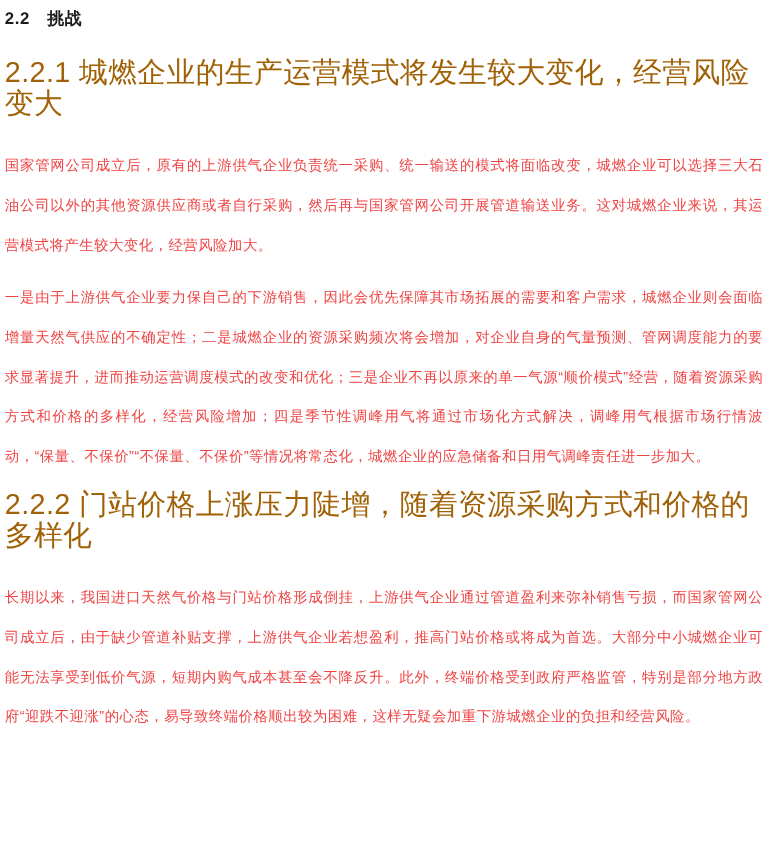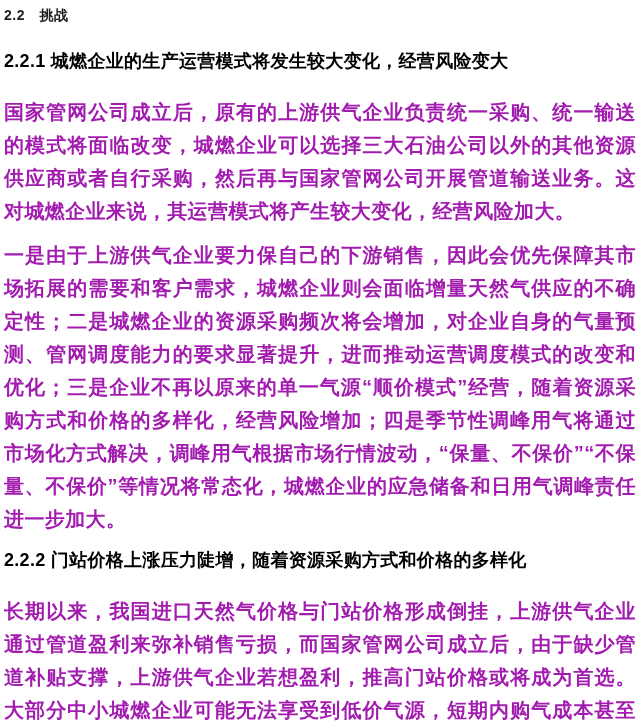--- a/index.html
+++ b/index.html
@@ -20,35 +20,35 @@
   }
   h1.sec-title {
     font-size: 14px;
     line-height: 26px;
     font-weight: 700;
     color: #1c1c1c;
     margin: 0 0 20px 0;
     letter-spacing: 0.5px;
   }
   h2.sub-heading {
-    font-size: 18px;
+    font-size: 24px;
     line-height: 26px;
-    font-weight: 700;
-    color: #000000;
+    font-weight: 400;
+    color: #a16207;
     margin: 0 0 22px 0;
     letter-spacing: 0.3px;
   }
   h2.sub-heading.second {
     margin-top: 11px;
   }
   p.body-para {
-    font-size: 20px;
+    font-size: 12px;
     line-height: 33px;
-    font-weight: 700;
-    color: #a21caf;
+    font-weight: 400;
+    color: #ef4444;
     margin: 0 0 11px 0;
     letter-spacing: 0.4px;
     text-align: justify;
     text-justify: inter-ideograph;
   }
 </style>
 </head>
 <body>
 
 <div class="doc">

